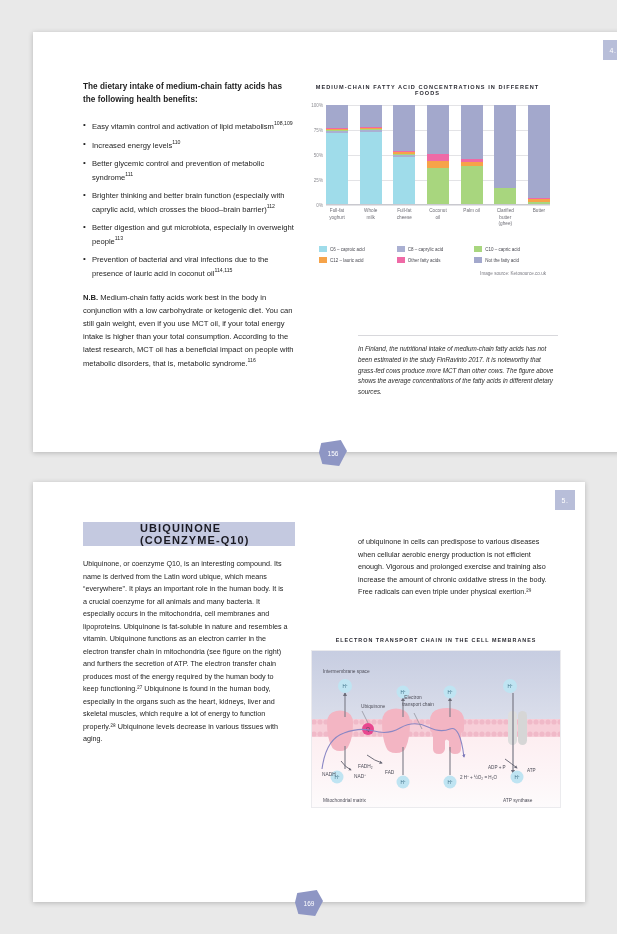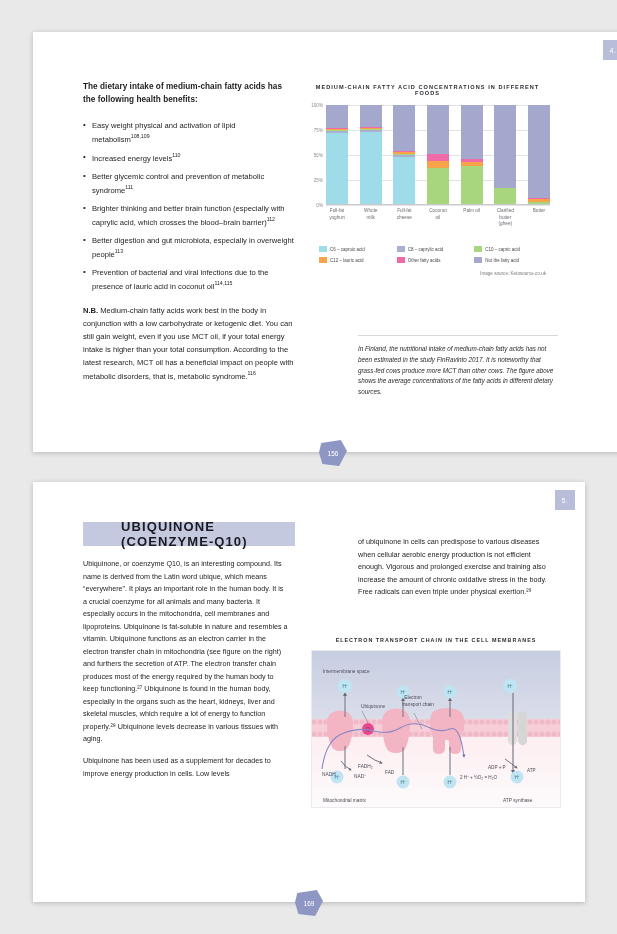--- a/index.html
+++ b/index.html
@@ -179,22 +179,22 @@
 
   
   .chapter-bar {
     position: absolute;
     left: 50px; top: 40px;
     width: 212px; height: 24px;
     background: #c4c9e0;
     display: flex; align-items: center;
   }
   .chapter-bar span {
-    margin-left: 2px;
-    font-size: 13px;
+    margin-left: 21px;
+    font-size: 11px;
     font-weight: bold;
     letter-spacing: 1.1px;
     color: #1a1a22;
     padding-left: 36px;
   }
   .col-left-2 {
     position: absolute;
     left: 50px; top: 76px; width: 205px;
   }
   .col-right-2 {
@@ -233,21 +233,21 @@
 </style>
 </head>
 <body>
 
 <div class="page" id="page1">
   <div class="corner-marker">4.</div>
 
   <div class="col-left-1">
     <div class="lead-head">The dietary intake of medium-chain fatty acids has the following health benefits:</div>
     <ul class="benefits" id="benefits-list">
-        <li><span>Easy weight physical and activation of lipid metabolism</span><sup class="sup">108,109</sup></li>
+        <li><span>Easy vitamin control and activation of lipid metabolism</span><sup class="sup">108,109</sup></li>
         <li><span>Increased energy levels</span><sup class="sup">110</sup></li>
         <li><span>Better glycemic control and prevention of metabolic syndrome</span><sup class="sup">111</sup></li>
         <li><span>Brighter thinking and better brain function (especially with caprylic acid, which crosses the blood–brain barrier)</span><sup class="sup">112</sup></li>
         <li><span>Better digestion and gut microbiota, especially in overweight people</span><sup class="sup">113</sup></li>
         <li><span>Prevention of bacterial and viral infections due to the presence of lauric acid in coconut oil</span><sup class="sup">114,115</sup></li>
       </ul>
     <p class="body-para" id="nb-para"><b>N.B.</b><span> Medium-chain fatty acids work best in the body in conjunction with a low carbohydrate or ketogenic diet. You can still gain weight, even if you use MCT oil, if your total energy intake is higher than your total consumption. According to the latest research, MCT oil has a beneficial impact on people with metabolic disorders, that is, metabolic syndrome.</span><sup class="sup">116</sup></p>
   </div>
 
   <div class="chart-block">
@@ -364,21 +364,20 @@
 
 <div class="page" id="page2">
   <div class="corner-marker">5.</div>
 
   <div class="chapter-bar">
     <span>UBIQUINONE (COENZYME-Q10)</span>
   </div>
 
   <div class="col-left-2">
     <p class="p2-para">Ubiquinone, or coenzyme Q10, is an interesting compound. Its name is derived from the Latin word ubique, which means “everywhere”. It plays an important role in the human body. It is a crucial coenzyme for all animals and many bacteria. It especially occurs in the mitochondria, cell membranes and lipoproteins. Ubiquinone is fat-soluble in nature and resembles a vitamin. Ubiquinone functions as an electron carrier in the electron transfer chain in mitochondria (see figure on the right) and furthers the secretion of ATP. The electron transfer chain produces most of the energy required by the human body to keep functioning.²⁷ Ubiquinone is found in the human body, especially in the organs such as the heart, kidneys, liver and skeletal muscles, which require a lot of energy to function properly.²⁸ Ubiquinone levels decrease in various tissues with aging.</p>
-    <p class="p2-para">Ubiquinone has been used as a supplement for decades to improve energy production in cells. Low levels</p>
   </div>
 
   <div class="col-right-2">
     <p class="p2-para">of ubiquinone in cells can predispose to various diseases when cellular aerobic energy production is not efficient enough. Vigorous and prolonged exercise and training also increase the amount of chronic oxidative stress in the body. Free radicals can even triple under physical exertion.²⁹</p>
   </div>
 
   <div class="diagram-block">
     <div class="diagram-title">ELECTRON TRANSPORT CHAIN IN THE CELL MEMBRANES</div>
     <div class="diagram-frame">
       <svg class="svgroot" width="250" height="158" viewBox="0 0 250 158">

